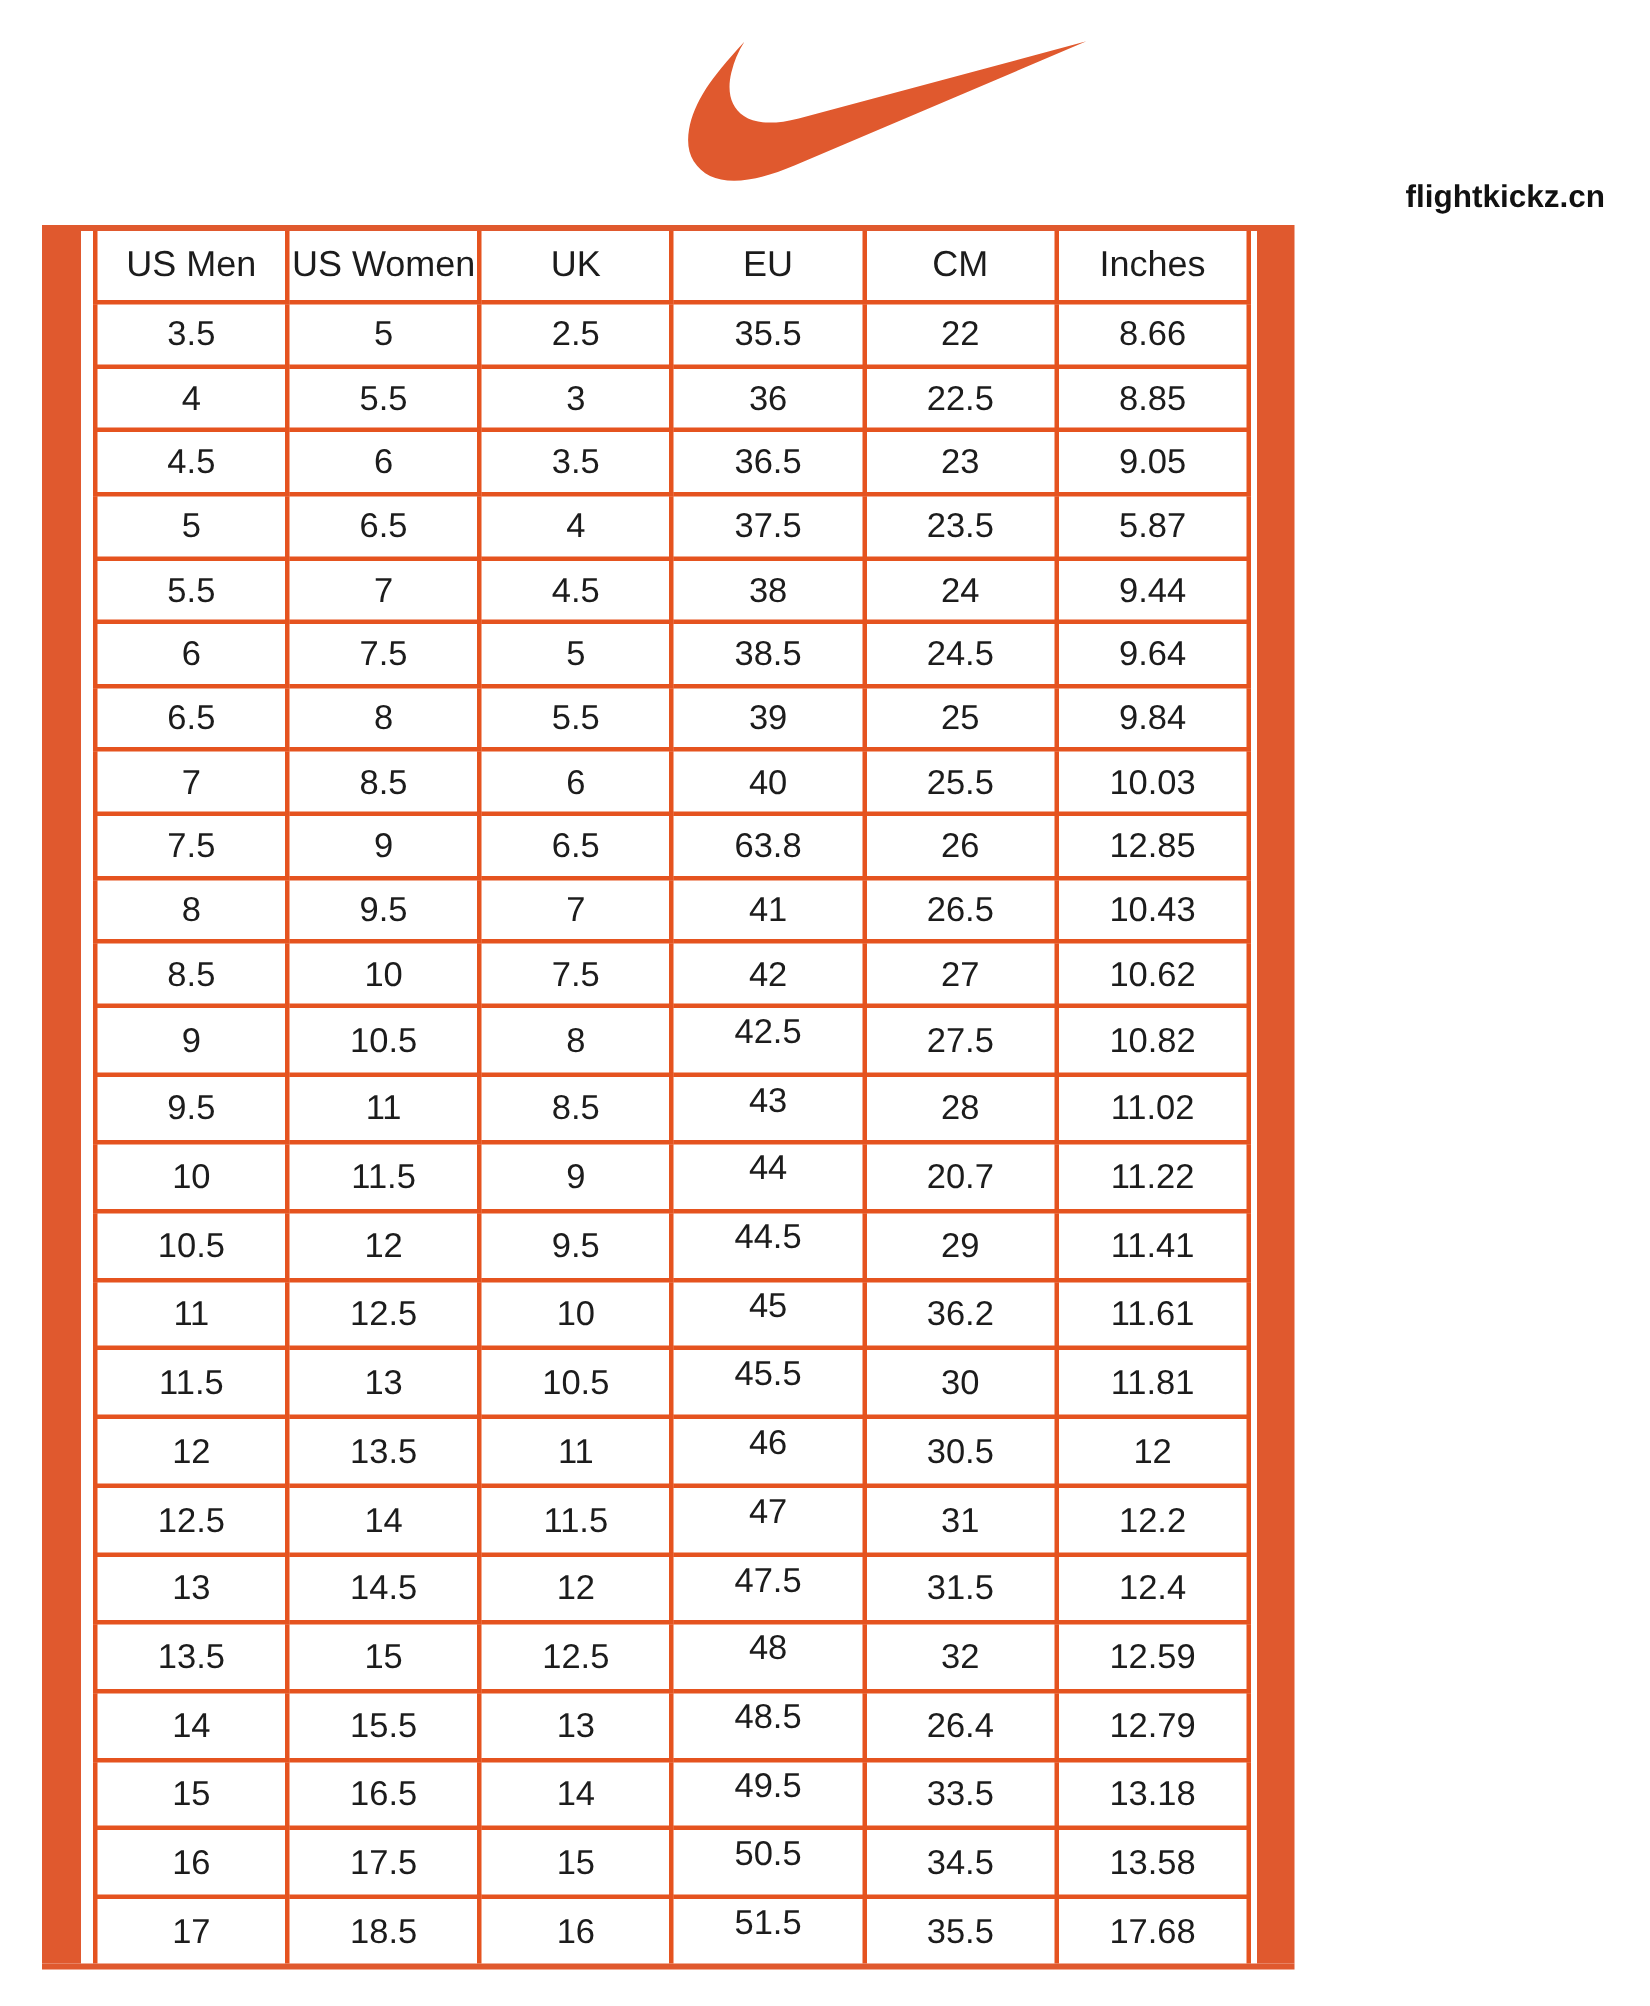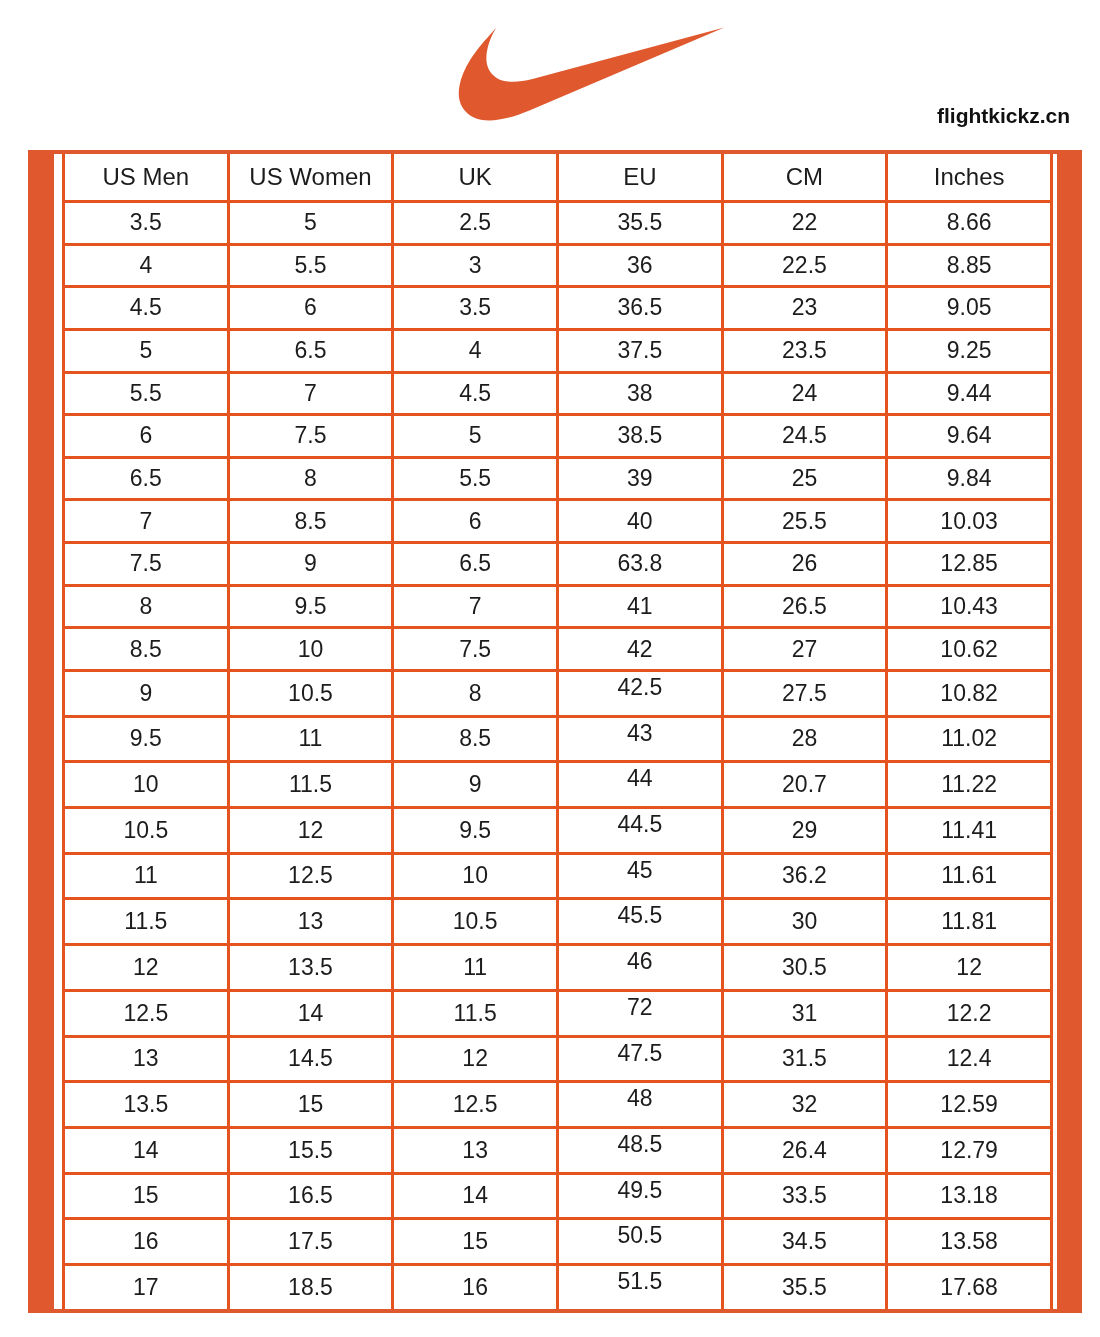--- a/index.html
+++ b/index.html
@@ -9,25 +9,25 @@
   }
   html,body{margin:0;padding:0;background:#ffffff;}
   body{
     width:1100px;height:1337px;position:relative;overflow:hidden;
     font-family:"Liberation Sans", sans-serif;color:var(--ink);
   }
   .header{position:relative;height:150px;}
   .swoosh{position:absolute;left:455px;top:22px;width:273px;height:104px;}
   .swoosh path{fill:var(--accent);}
   .watermark{
-    position:absolute;right:30px;top:104px;
+    position:absolute;right:30px;top:120px;
     font-size:21px;font-weight:600;color:#111;letter-spacing:0;
   }
   .frame{
-    position:absolute;left:28px;top:150px;width:1054px;height:1163px;
+    position:absolute;left:28px;top:150px;width:835px;height:1163px;
     box-sizing:border-box;display:flex;align-items:stretch;
     border-top:4px solid var(--accent);
     border-bottom:4px solid var(--accent);
   }
   .bar{background:var(--accent);flex:0 0 auto;}
   .bar.left{width:26px;margin-right:8px;}
   .bar.right{width:25px;margin-left:4px;}
   .table-wrap{flex:1 1 auto;}
   table{
     width:100%;height:100%;border-collapse:collapse;table-layout:fixed;
@@ -91,21 +91,21 @@
             <td>36.5</td>
             <td>23</td>
             <td>9.05</td>
           </tr>
           <tr>
             <td>5</td>
             <td>6.5</td>
             <td>4</td>
             <td>37.5</td>
             <td>23.5</td>
-            <td>9.25</td>
+            <td>5.87</td>
           </tr>
           <tr>
             <td>5.5</td>
             <td>7</td>
             <td>4.5</td>
             <td>38</td>
             <td>24</td>
             <td>9.44</td>
           </tr>
           <tr>
@@ -209,21 +209,21 @@
             <td>13.5</td>
             <td>11</td>
             <td class="raised">46</td>
             <td>30.5</td>
             <td>12</td>
           </tr>
           <tr>
             <td>12.5</td>
             <td>14</td>
             <td>11.5</td>
-            <td class="raised">72</td>
+            <td class="raised">47</td>
             <td>31</td>
             <td>12.2</td>
           </tr>
           <tr>
             <td>13</td>
             <td>14.5</td>
             <td>12</td>
             <td class="raised">47.5</td>
             <td>31.5</td>
             <td>12.4</td>

